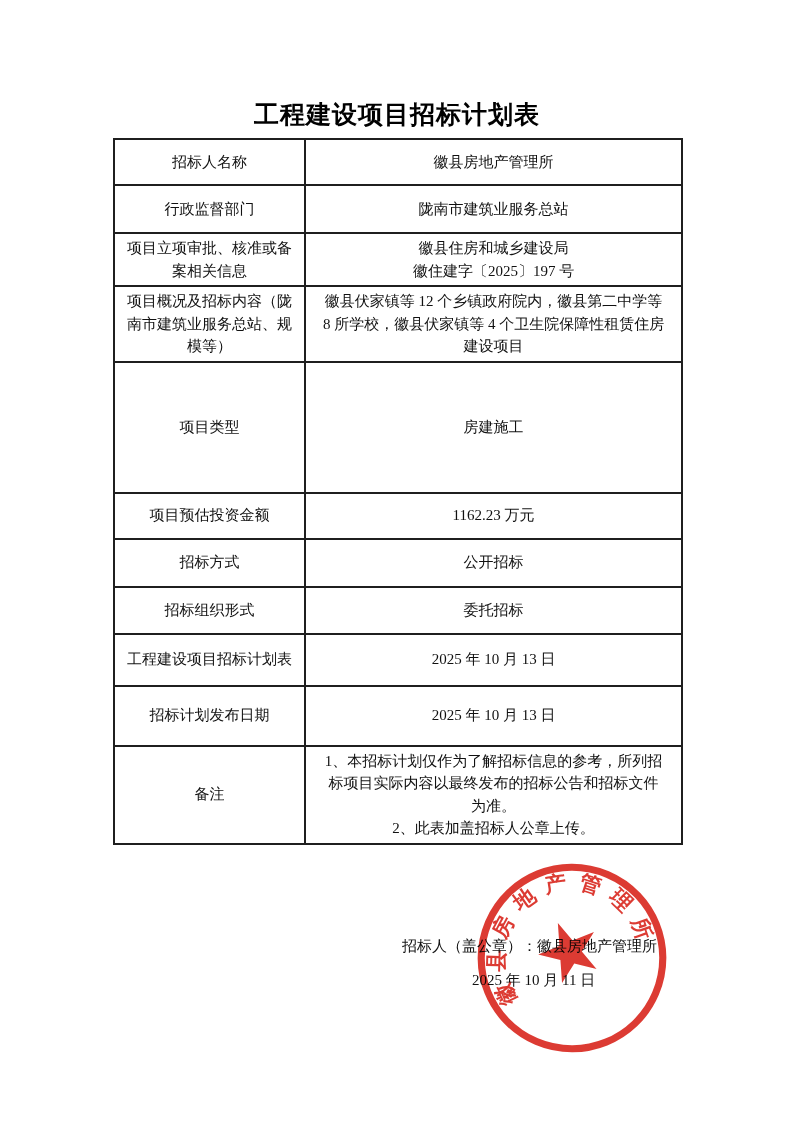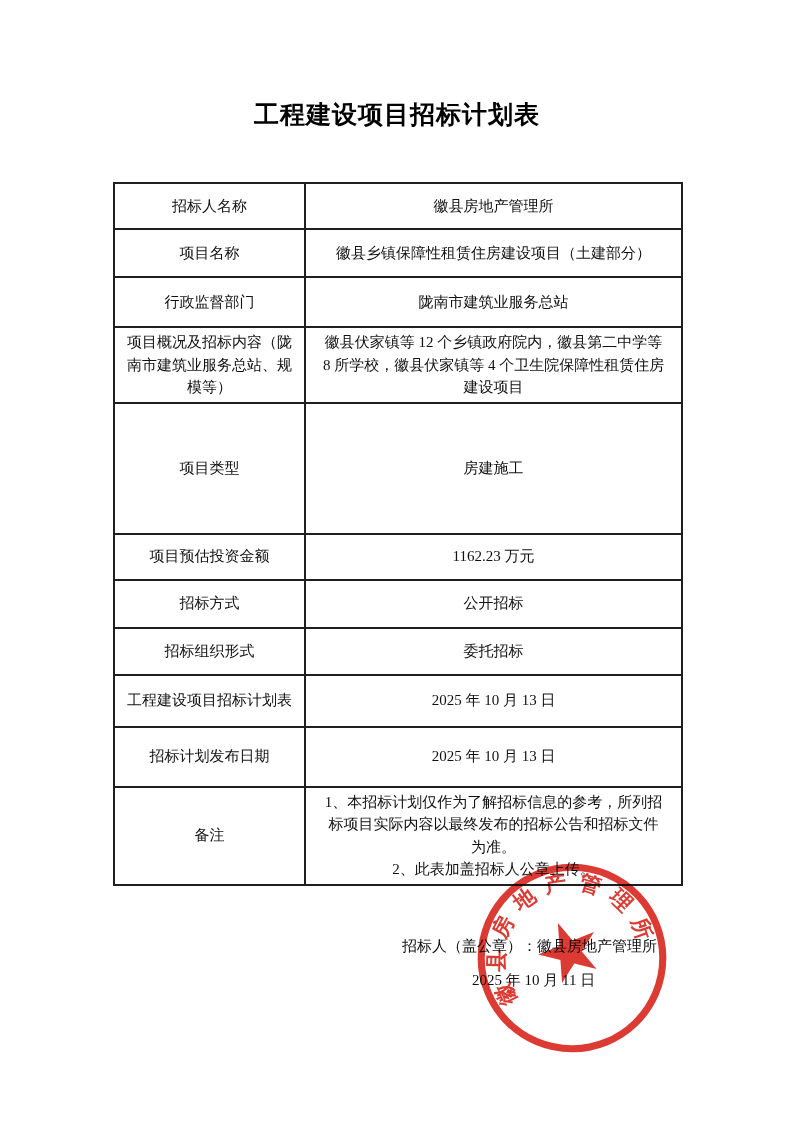--- a/index.html
+++ b/index.html
@@ -22,21 +22,20 @@
     letter-spacing:1px;
     white-space:nowrap;
   }
   table.bid-table {
     position:absolute;
     top:138px; left:113px;
     width:568px;
     border-collapse:collapse;
     table-layout:fixed;
     border:2px solid #1f1f1f;
-    margin-top:44px;
   }
   .bid-table td {
     border:2px solid #1f1f1f;
     font-size:15px;
     line-height:1.5;
     padding:3px 9px;
     vertical-align:middle;
     white-space:pre-line;
     color:#111111;
   }
@@ -91,26 +90,27 @@
     <colgroup>
         <col style="width:191px">
         <col style="width:377px">
       </colgroup>
     <tbody>
       <tr>
         <td class="label">招标人名称</td>
         <td class="value">徽县房地产管理所</td>
       </tr>
       <tr>
-        <td class="label">项目名称</td>
-        <td class="value">徽县乡镇保障性租赁住房建设项目（土建部分）</td>
+        <td class="label">行政监督部门</td>
+        <td class="value">陇南市建筑业服务总站</td>
       </tr>
       <tr>
-        <td class="label">行政监督部门</td>
-        <td class="value">陇南市建筑业服务总站</td>
+        <td class="label">项目立项审批、核准或备案相关信息</td>
+        <td class="value">徽县住房和城乡建设局
+徽住建字〔2025〕197 号</td>
       </tr>
       <tr>
         <td class="label">项目概况及招标内容（陇南市建筑业服务总站、规模等）</td>
         <td class="value">徽县伏家镇等 12 个乡镇政府院内，徽县第二中学等
 8 所学校，徽县伏家镇等 4 个卫生院保障性租赁住房
 建设项目</td>
       </tr>
       <tr>
         <td class="label">项目类型</td>
         <td class="value">房建施工</td>

